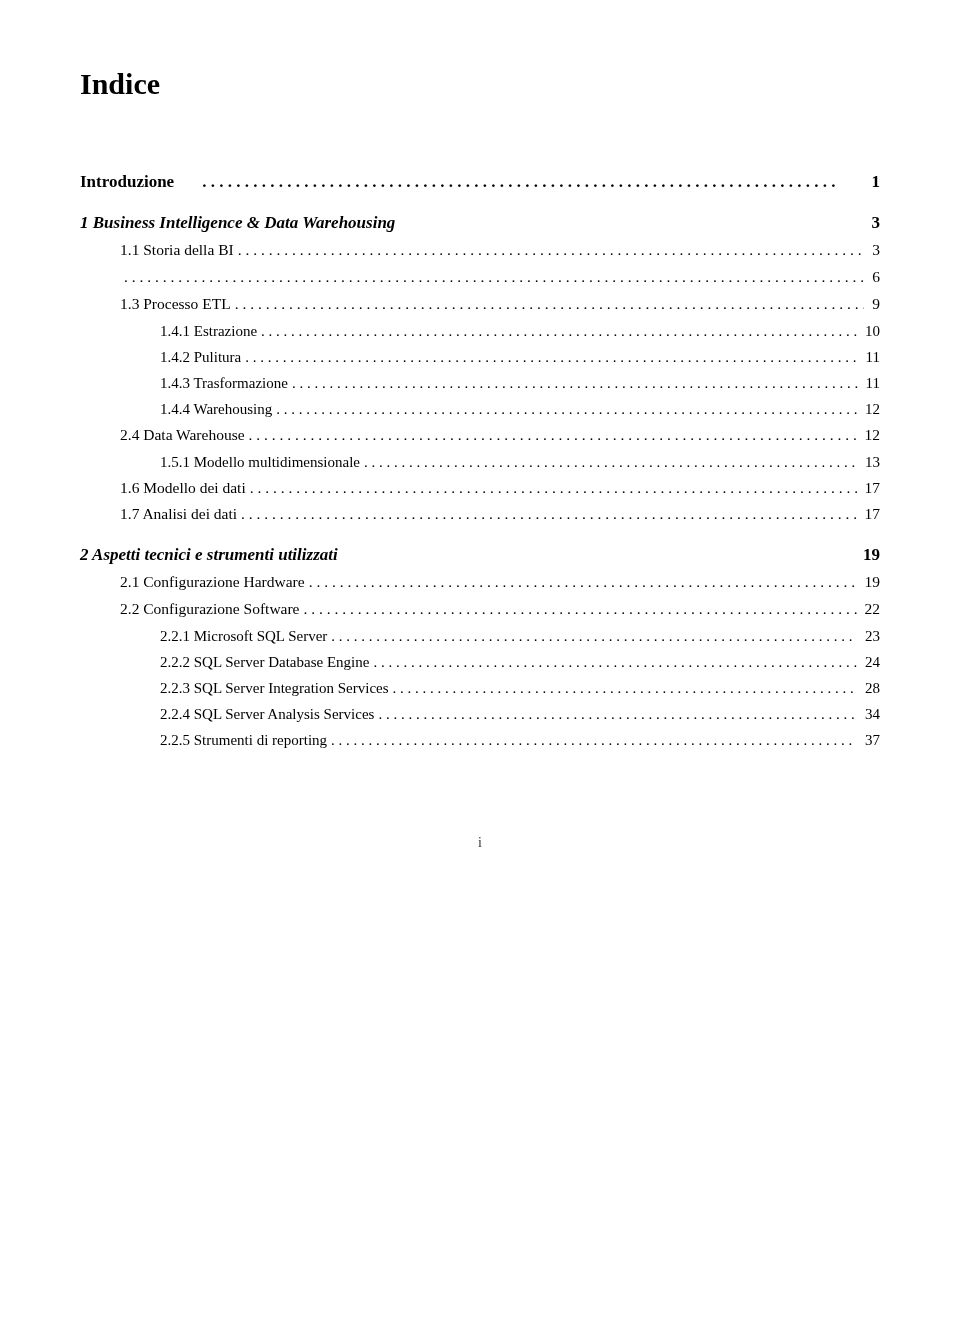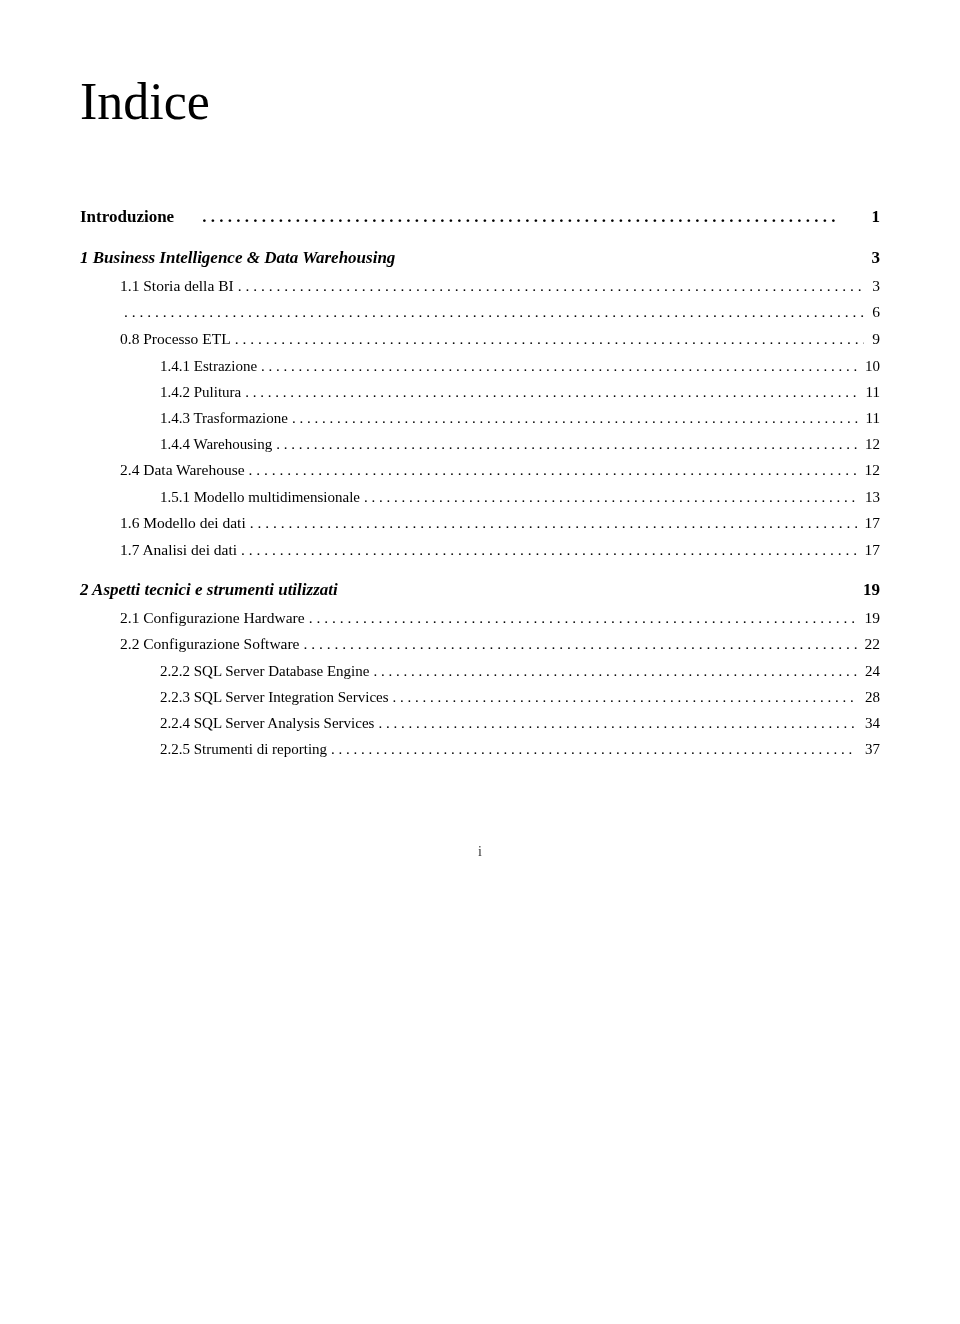--- a/index.html
+++ b/index.html
@@ -13,22 +13,22 @@
       color: #000000;
       font-family: "Computer Modern", "Latin Modern", Georgia, "Times New Roman", serif;
       font-size: 16px;
       line-height: 1.6;
       padding: 60px 80px 80px 80px;
       max-width: 960px;
       min-height: 1324px;
     }
 
     .page-title {
-      font-size: 52px;
-      font-weight: normal;
+      font-size: 30px;
+      font-weight: bold;
       margin-bottom: 60px;
       font-family: "Computer Modern", Georgia, serif;
     }
 
     .toc-entry {
       display: flex;
       align-items: baseline;
       width: 100%;
       margin-bottom: 4px;
     }
@@ -118,21 +118,21 @@
     <div class="toc-entry level-section">
       <span class="toc-label">1.1  Storia della BI</span>
       <span class="toc-dots"></span>
       <span class="toc-page">3</span>
     </div>
     <div class="toc-entry level-section">
       <span class="toc-dots"></span>
       <span class="toc-page">6</span>
     </div>
     <div class="toc-entry level-section">
-      <span class="toc-label">0.8  Processo ETL</span>
+      <span class="toc-label">1.3  Processo ETL</span>
       <span class="toc-dots"></span>
       <span class="toc-page">9</span>
     </div>
     <div class="toc-entry level-subsection">
       <span class="toc-label">1.4.1  Estrazione</span>
       <span class="toc-dots"></span>
       <span class="toc-page">10</span>
     </div>
     <div class="toc-entry level-subsection">
       <span class="toc-label">1.4.2  Pulitura</span>
@@ -178,20 +178,25 @@
       <span class="toc-label">2.1  Configurazione Hardware</span>
       <span class="toc-dots"></span>
       <span class="toc-page">19</span>
     </div>
     <div class="toc-entry level-section">
       <span class="toc-label">2.2  Configurazione Software</span>
       <span class="toc-dots"></span>
       <span class="toc-page">22</span>
     </div>
     <div class="toc-entry level-subsection">
+      <span class="toc-label">2.2.1  Microsoft SQL Server</span>
+      <span class="toc-dots"></span>
+      <span class="toc-page">23</span>
+    </div>
+    <div class="toc-entry level-subsection">
       <span class="toc-label">2.2.2  SQL Server Database Engine</span>
       <span class="toc-dots"></span>
       <span class="toc-page">24</span>
     </div>
     <div class="toc-entry level-subsection">
       <span class="toc-label">2.2.3  SQL Server Integration Services</span>
       <span class="toc-dots"></span>
       <span class="toc-page">28</span>
     </div>
     <div class="toc-entry level-subsection">

